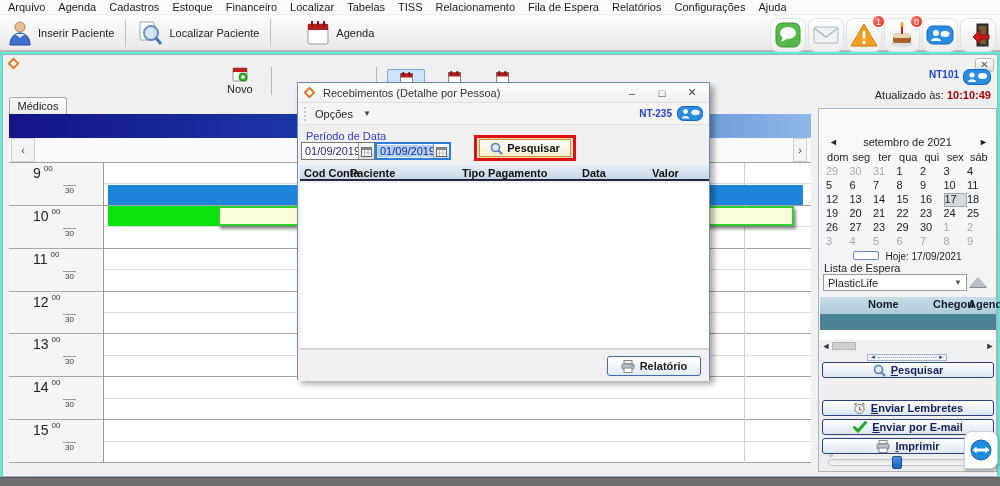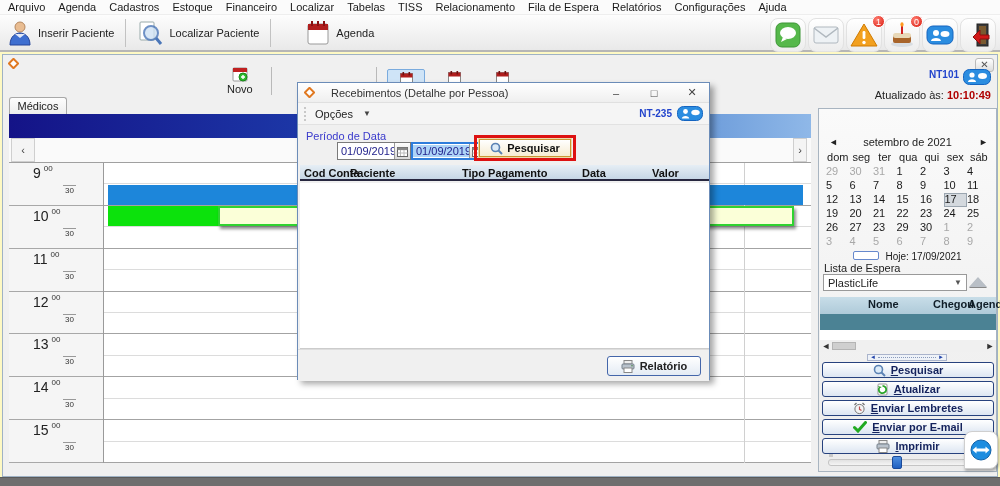--- a/index.html
+++ b/index.html
@@ -1,17 +1,17 @@
 <!DOCTYPE html>
 <html><head>
 <meta charset="utf-8">
 <style>
   * { margin:0; padding:0; box-sizing:border-box; }
   body { font-family:"Liberation Sans", sans-serif; background:#888; }
-  #screen { position:relative; width:1000px; height:486px; background:#fef9c3; overflow:hidden;
+  #screen { position:relative; width:1000px; height:486px; background:#5eead4; overflow:hidden;
             font-family:"Liberation Sans", sans-serif; }
   .abs { position:absolute; }
 
   
   #menu-bar { left:0; top:0; width:1000px; height:15px; background:#fbfbfb;
               display:flex; align-items:center; padding-left:8px; gap:13px;
               font-size:11px; color:#1a1a1a; border-bottom:1px solid #eee; }
   .menu-item { cursor:default; white-space:nowrap; }
 
   
@@ -69,32 +69,32 @@
   #grid-vline { left:640px; top:0; width:1px; height:300px; background:#d0d0d0; }
   #appt-930 { left:4px; top:21.6px; width:695px; height:20.5px; background:#1d86da; }
   #appt-10-green { left:4px; top:43px; width:110px; height:20px; background:#0ce20c; }
   #appt-10-yellow { left:114px; top:43px; width:576px; height:20px; background:#fbffd8;
                     border:2px solid #2fd330; box-shadow:2px 3px 3px rgba(0,0,0,0.45); }
 
   
   #dialog { left:294px; top:27px; width:413px; height:298px; background:#f0f0f0;
             border:1px solid #6b8cb8; box-shadow:4px 4px 6px rgba(0,0,0,0.35); }
   #dlg-titlebar { left:0; top:0; width:100%; height:20px; background:linear-gradient(#ffffff,#efefef);
-                  border-bottom:1px solid #e0e0e0; display:flex; align-items:center; padding:0 6px; gap:16px; }
+                  border-bottom:1px solid #e0e0e0; display:flex; align-items:center; padding:0 6px; gap:8px; }
   #dlg-title { font-size:11px; color:#333; flex:1; }
   .win-btn { width:22px; text-align:center; font-size:11px; color:#444; }
   #dlg-menurow { left:0; top:20px; width:100%; height:22px; background:#f5f5f5; border-bottom:1px solid #e2e2e2;
                  display:flex; align-items:center; padding:0 6px; }
   #dlg-grip { width:3px; height:14px; border-left:2px dotted #c8c8c8; margin-right:8px; }
   #dlg-opcoes { font-size:11px; color:#222; }
   .caret { font-size:8px; color:#444; margin-left:10px; }
   #dlg-right { margin-left:auto; display:flex; align-items:center; gap:5px; }
   #dlg-period-label { left:8px; top:47px; font-size:11px; color:#3a3acc; }
   .date-ctrl { position:absolute; top:59px; height:18px; border:1px solid #7a7a7a; background:#fff;
-               display:flex; align-items:center;margin-left:36px; }
+               display:flex; align-items:center; }
   .date-text { font-size:11px; color:#22228c; padding:0 3px; width:56px; }
   .date-btn { width:16px; height:100%; background:linear-gradient(#fefefe,#d8d8d8); border-left:1px solid #9a9a9a;
               display:flex; align-items:center; justify-content:center; }
   #date-ctrl-to { border:2px solid #2e7ddb; }
   #date-ctrl-to .date-text { background:#add4f7; }
   #red-annotation { left:176px; top:52px; width:102px; height:26px; border:3px solid #dd1111; }
   #dlg-search-btn { left:181px; top:56px; width:92px; height:18px; border:1px solid #c89632;
                     box-shadow:0 0 0 1px #ecd9a8; background:linear-gradient(#ffffff,#f7ecd2);
                     display:flex; align-items:center; justify-content:center; gap:4px;
                     font-size:11px; font-weight:bold; color:#111; }
@@ -586,30 +586,20 @@
 
     <div class="side-btn" style="top:253px;">
       <span>
         <svg width="13" height="13" viewBox="0 0 13 13">
             <circle cx="5.5" cy="5.5" r="4" fill="#dcebf8" stroke="#5b82b4" stroke-width="1.6"></circle>
             <line x1="8.5" y1="8.5" x2="12" y2="12" stroke="#5b82b4" stroke-width="2"></line>
           </svg>
       </span>
       <span class="accel"><u>P</u>esquisar</span>
     </div>
-    <div class="side-btn" style="top:272px;">
-      <span>
-        <svg width="13" height="13" viewBox="0 0 13 13">
-            <rect x="2" y="1" width="9" height="11" rx="1" fill="#fff" stroke="#999"></rect>
-            <path d="M6.5 2.8 a3.7 3.7 0 1 1 -3.4 2.2" fill="none" stroke="#2aa52a" stroke-width="1.8"></path>
-            <path d="M2 3 l1.4 2.6 l2.4 -1.6 Z" fill="#2aa52a"></path>
-          </svg>
-      </span>
-      <span class="accel"><u>A</u>tualizar</span>
-    </div>
     <div class="side-btn" style="top:291px;">
       <span>
         <svg width="13" height="13" viewBox="0 0 13 13">
             <circle cx="6.5" cy="7" r="4.6" fill="#f4f4f4" stroke="#777"></circle>
             <path d="M6.5 4.5 v2.8 l2 1.2" fill="none" stroke="#c05050" stroke-width="1.2"></path>
             <path d="M1.5 3 l2-2 M11.5 3 l-2-2" stroke="#777" stroke-width="1.4"></path>
           </svg>
       </span>
       <span class="accel"><u>E</u>nviar Lembretes</span>
     </div>

